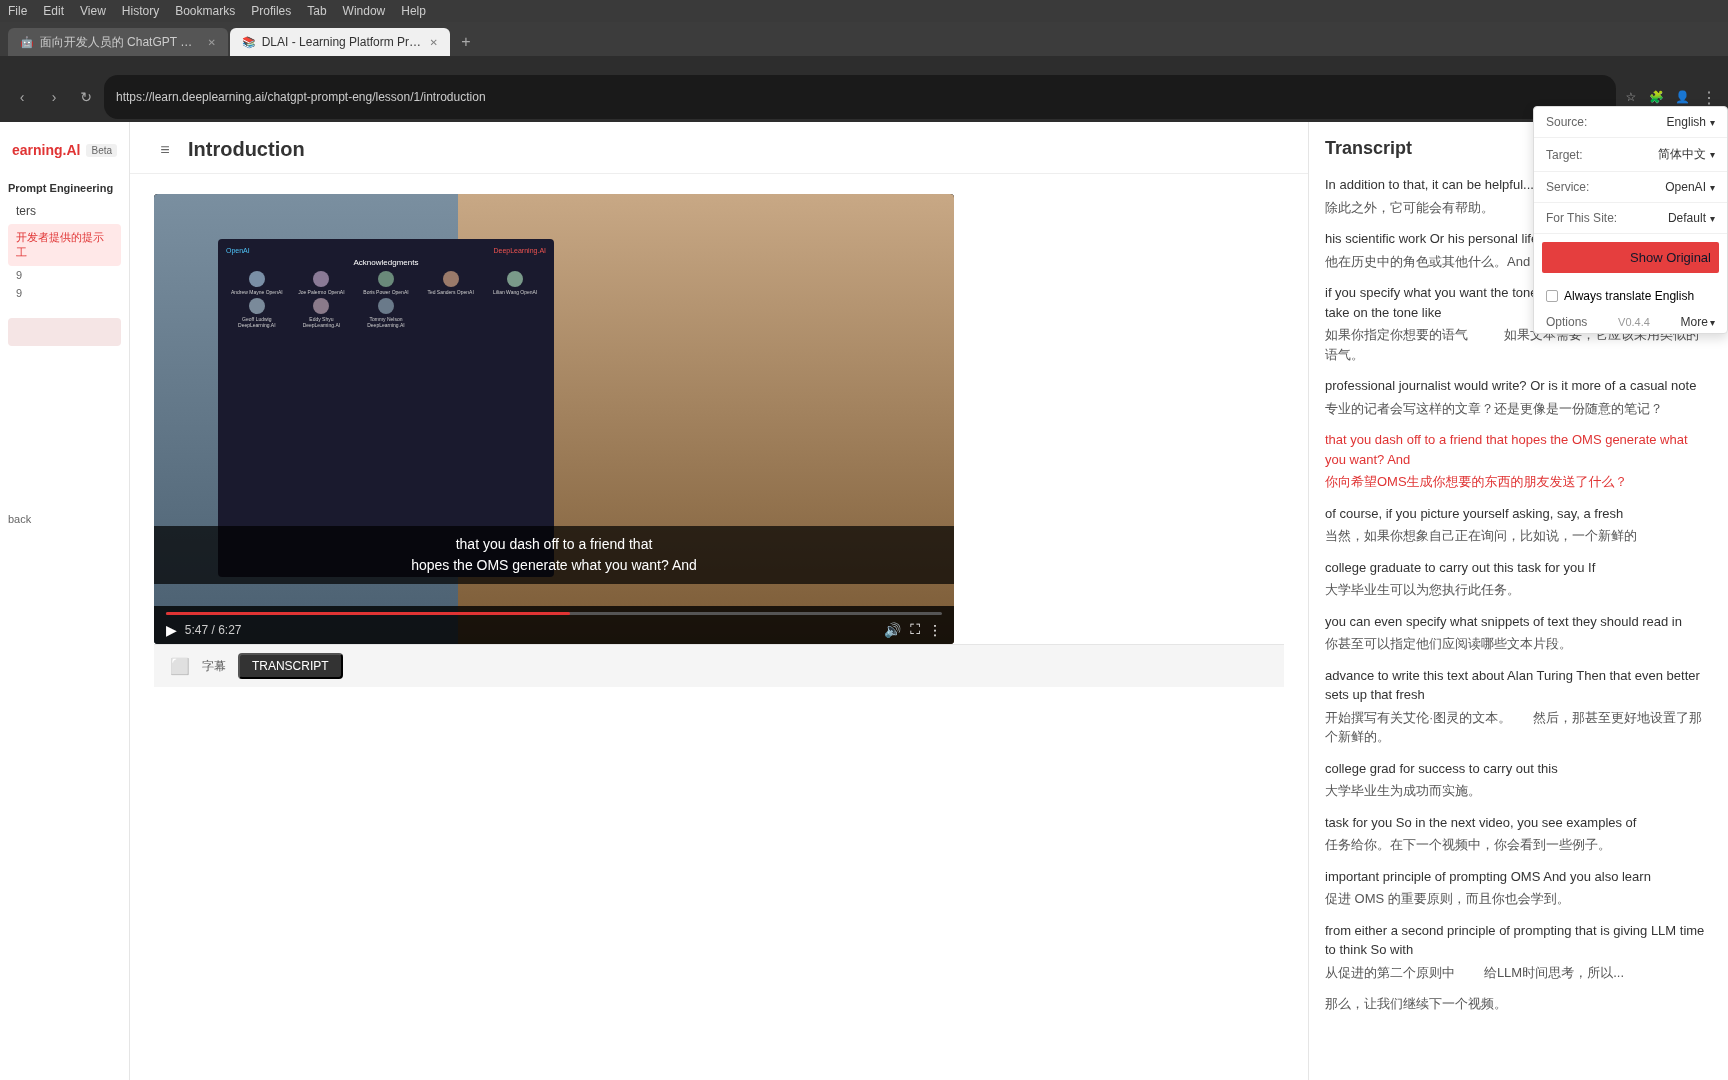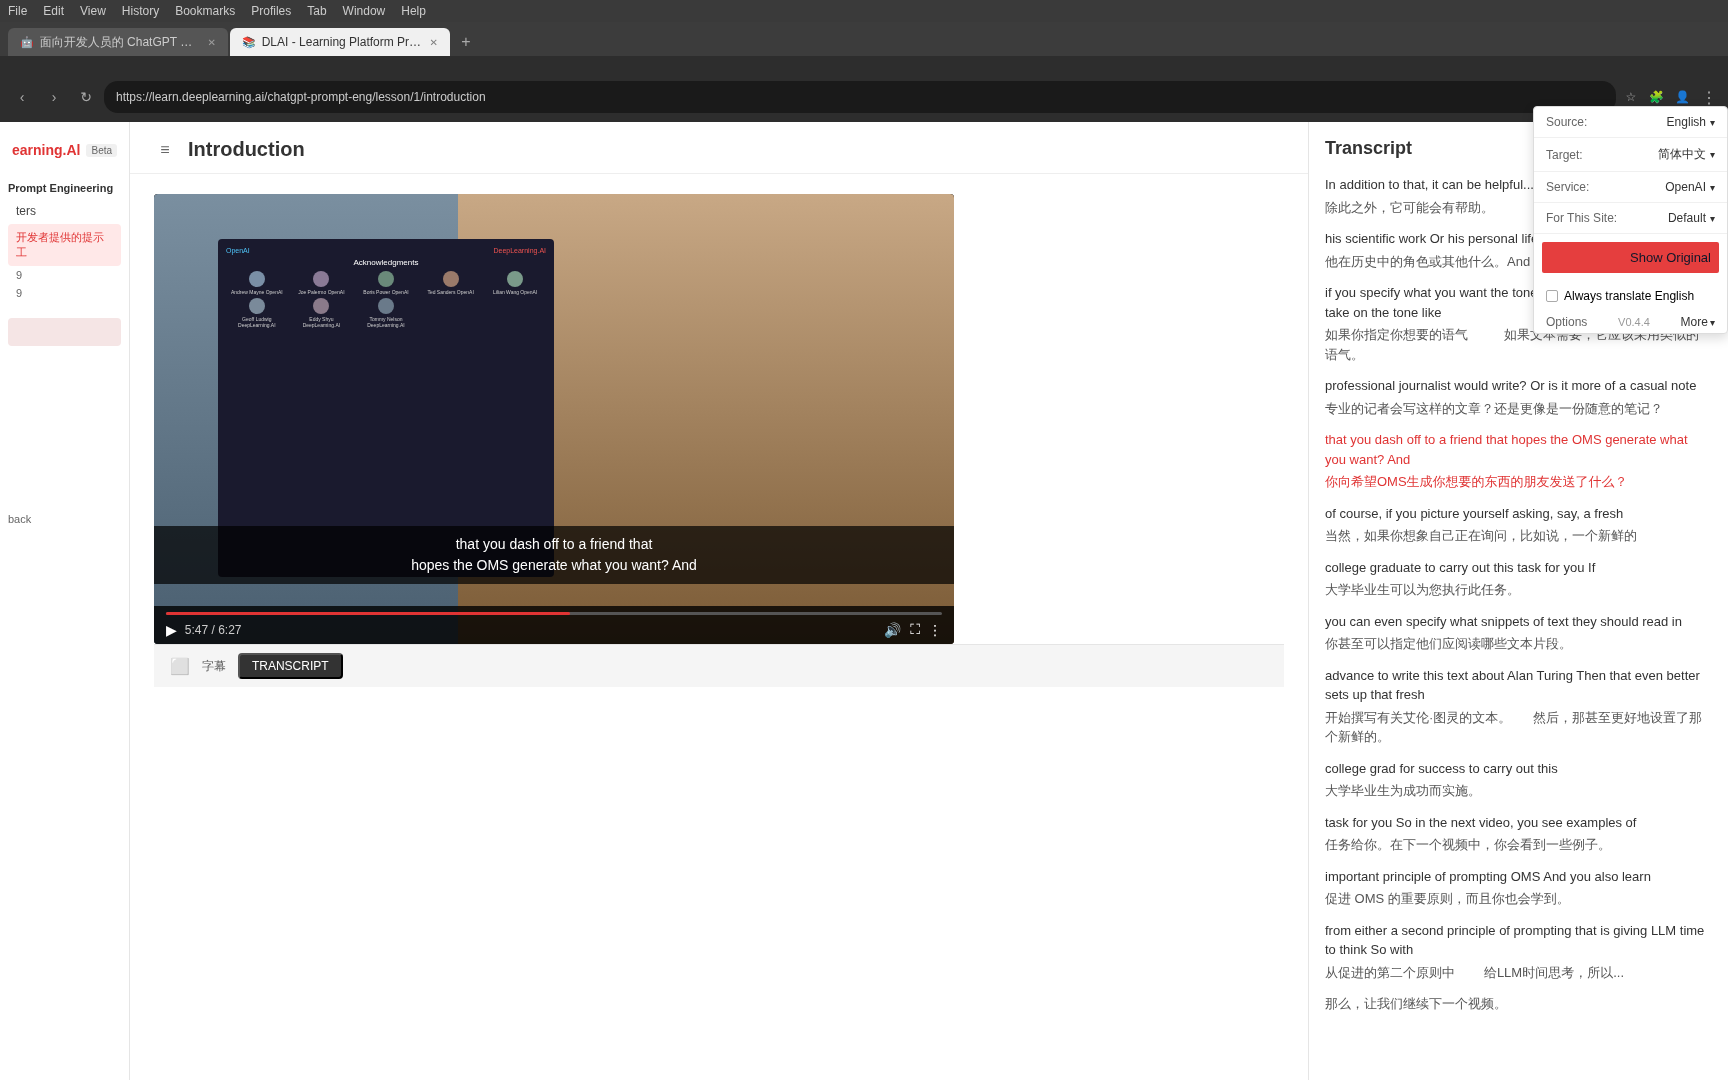--- a/index.html
+++ b/index.html
@@ -12,21 +12,21 @@
     .tab-bar { height: 34px; background: #3c3c3c; display: flex; align-items: flex-end; padding: 0 8px; gap: 2px; }
     .tab { height: 28px; padding: 0 12px; border-radius: 6px 6px 0 0; display: flex; align-items: center; font-size: 12px; gap: 6px; cursor: pointer; min-width: 160px; max-width: 220px; }
     .tab.active { background: #f0f0f0; color: #333; }
     .tab.inactive { background: #555; color: #ccc; }
     .tab-title { overflow: hidden; text-overflow: ellipsis; white-space: nowrap; flex: 1; font-size: 12px; }
     .tab-close { font-size: 10px; opacity: 0.6; cursor: pointer; flex-shrink: 0; }
     .tab-new { width: 28px; height: 28px; display: flex; align-items: center; justify-content: center; color: #aaa; font-size: 16px; cursor: pointer; }
 
     .address-bar-row { display: flex; align-items: center; height: 50px; padding: 0 8px; gap: 4px; background: #2d2d2d; }
     .nav-btn { width: 28px; height: 28px; border-radius: 50%; display: flex; align-items: center; justify-content: center; color: #aaa; font-size: 14px; cursor: pointer; }
-    .address-bar { flex: 1; height: 32px; background: #1a1a1a; border-radius: 14px; display: flex; align-items: center; padding: 8px 12px; color: #ccc; font-size: 12px; }
+    .address-bar { flex: 1; height: 44px; background: #1a1a1a; border-radius: 14px; display: flex; align-items: center; padding: 8px 12px; color: #ccc; font-size: 12px; }
     .toolbar-icons { display: flex; align-items: center; gap: 4px; }
     .toolbar-icon { width: 22px; height: 22px; display: flex; align-items: center; justify-content: center; color: #aaa; font-size: 12px; cursor: pointer; }
 
     
     .main-content { display: flex; height: calc(1080px - 72px - 34px - 22px); }
 
     
     .sidebar { width: 130px; background: #fff; border-right: 1px solid #e5e5e5; padding: 12px 0; overflow: hidden; }
     .sidebar-logo { padding: 8px 12px 16px; display: flex; align-items: center; gap: 6px; }
     .logo-text { font-size: 14px; font-weight: 600; color: #e03434; }

